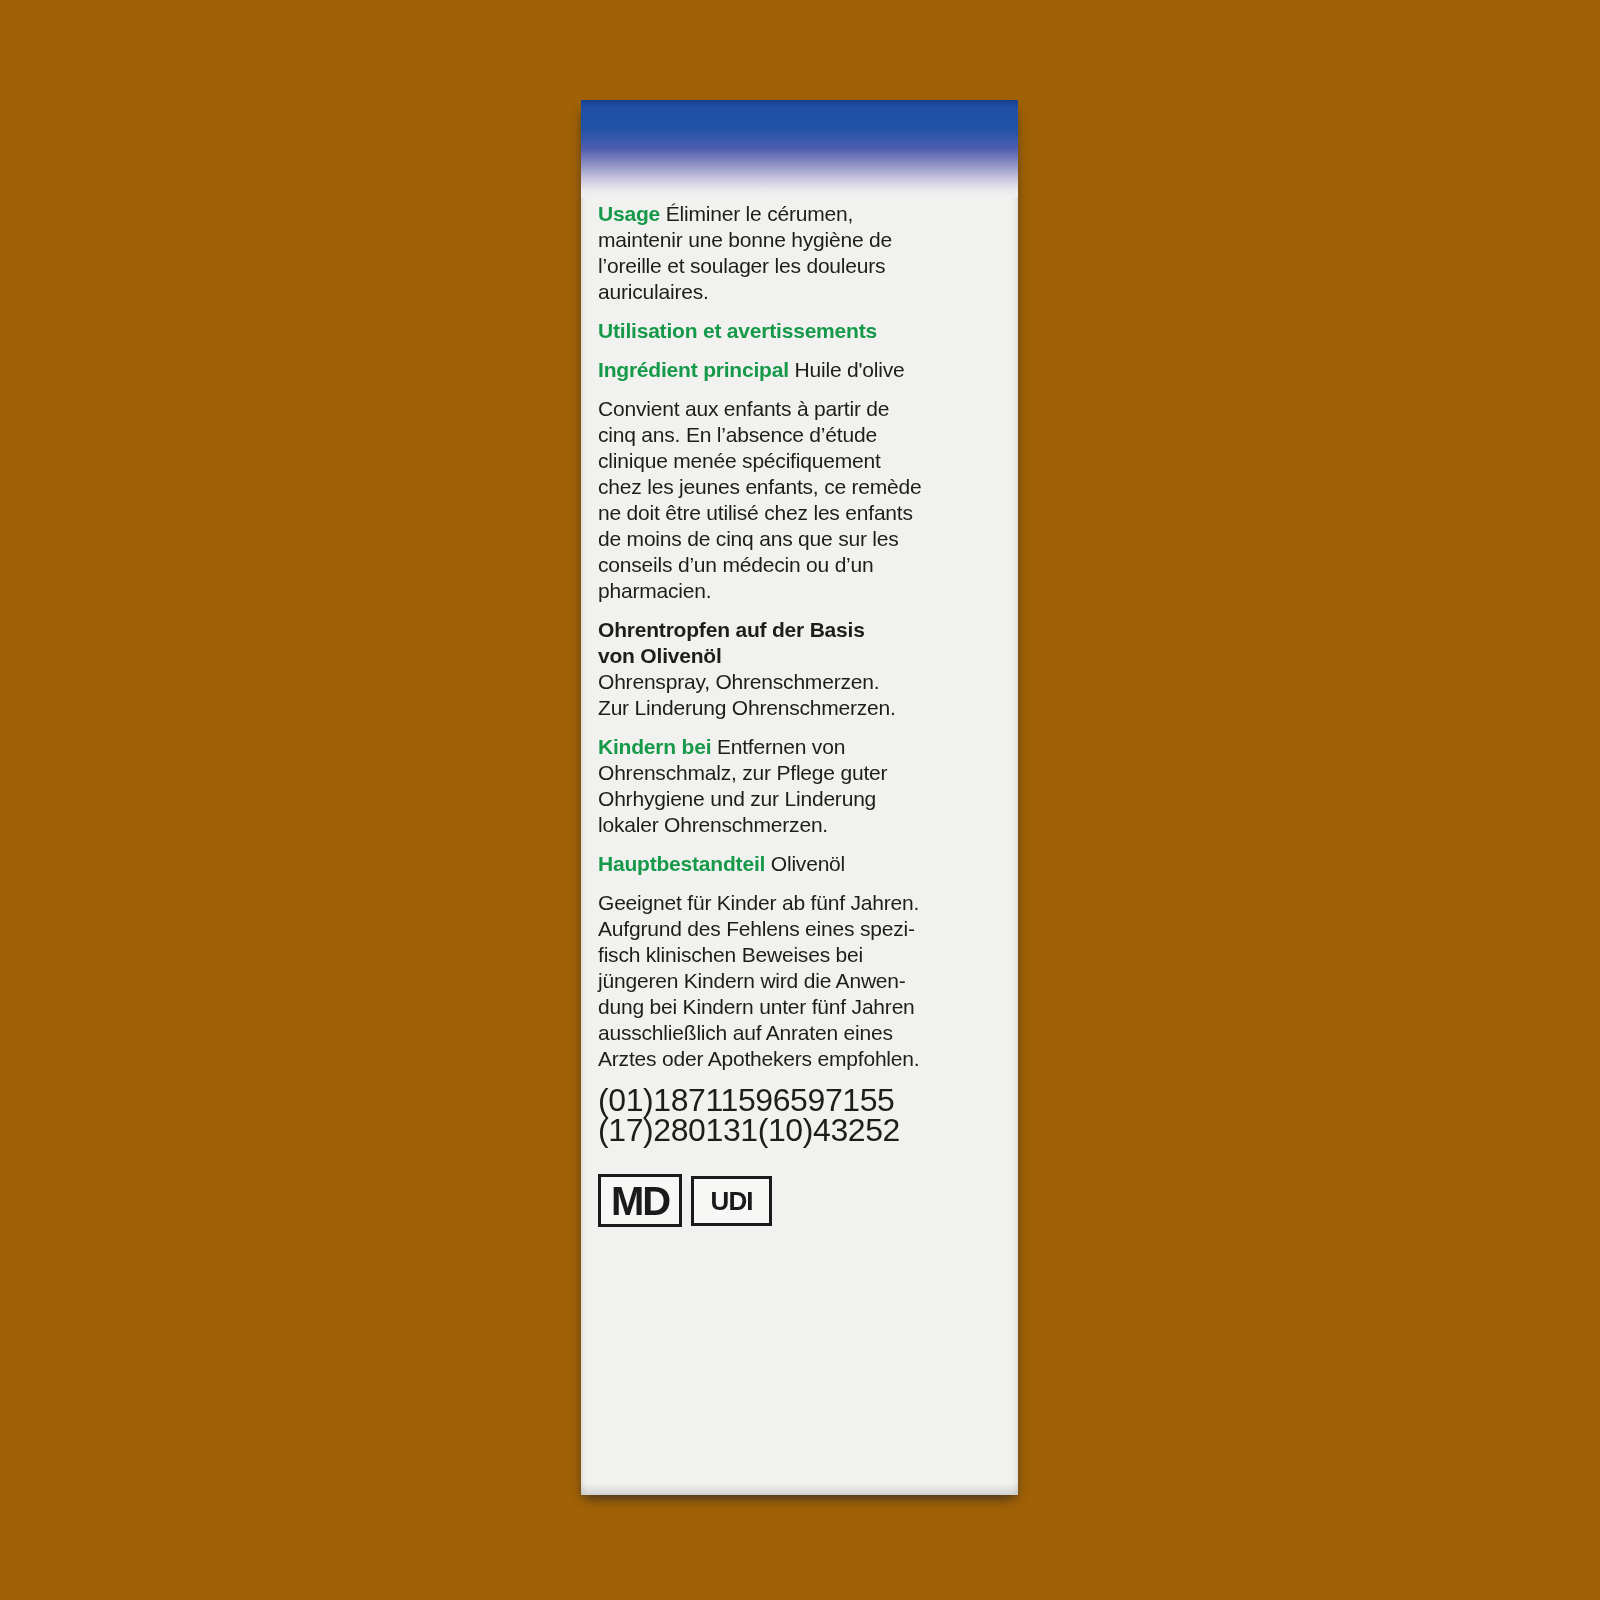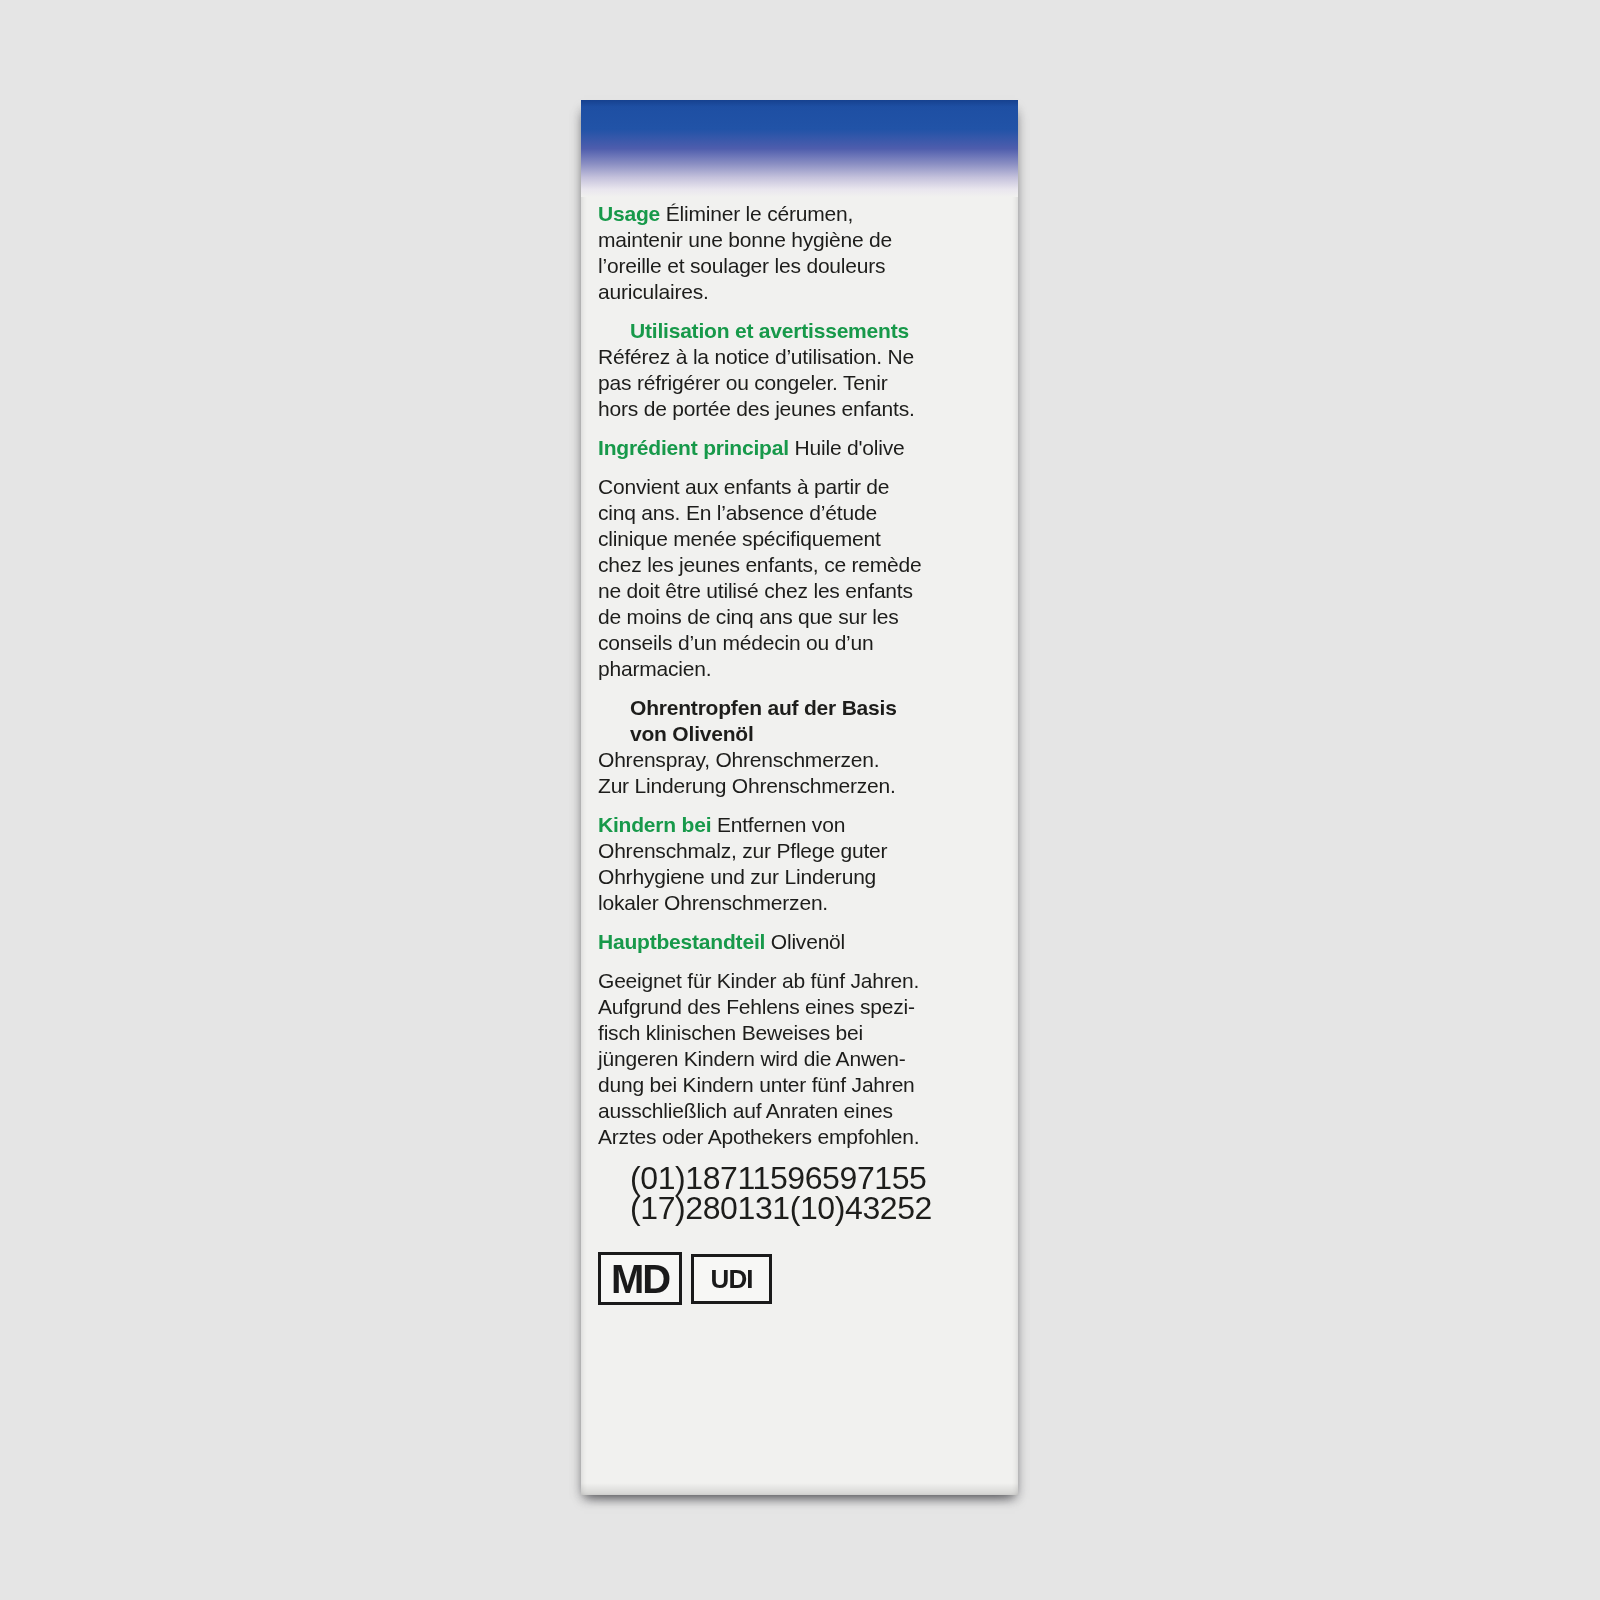--- a/index.html
+++ b/index.html
@@ -5,21 +5,21 @@
   :root{
     --accent-green:#17994a;
     --band-blue:#2153a7;
     --text-black:#1d1d1b;
     --panel-bg:#f1f1ef;
   }
   *{margin:0;padding:0;box-sizing:border-box;}
   html,body{width:1600px;height:1600px;background:#ffffff;overflow:hidden;}
   body{font-family:"Liberation Sans","DejaVu Sans",sans-serif;color:var(--text-black);}
 
-  .stage{position:relative;width:1600px;height:1600px;background:#e5e5e5;}
+  .stage{position:relative;width:1600px;height:1600px;background:#a16207;}
 
   .panel{
     position:absolute;
     left:581px;top:100px;
     width:437px;height:1395px;
     background:var(--panel-bg);
     box-shadow:
       0 7px 10px -3px rgba(40,40,45,.50),
       -6px 7px 11px -7px rgba(40,40,45,.38),
       6px 7px 11px -7px rgba(40,40,45,.30),
@@ -50,21 +50,21 @@
     padding:4px 24px 0 17px;
     font-size:21px;
     line-height:26px;
     letter-spacing:-0.2px;
   }
 
   .para{margin:0 0 13px 0;}
   .pre{white-space:pre-line;}
   .green{color:var(--accent-green);font-weight:700;}
   .bold{font-weight:700;}
-  .heading{display:block;margin-left:32px;}
+  .heading{display:block;}
 
   .de-title{margin-top:8px;}
 
   .codes{
     margin-top:6px;
     margin-bottom:13px;
     font-size:32px;
     line-height:30px;
     letter-spacing:-0.4px;
   }
@@ -96,23 +96,21 @@
 
     <div class="band"></div>
 
     <div class="content">
 
       <p class="para"><span class="green">Usage</span> <span class="pre">Éliminer le cérumen,
 maintenir une bonne hygiène de
 l’oreille et soulager les douleurs
 auriculaires.</span></p>
 
-      <p class="para"><span class="green heading">Utilisation et avertissements</span><span class="pre">Référez à la notice d’utilisation. Ne
-pas réfrigérer ou congeler. Tenir
-hors de portée des jeunes enfants.</span></p>
+      <p class="para"><span class="green heading">Utilisation et avertissements</span></p>
 
       <p class="para"><span class="green">Ingrédient principal</span> <span>Huile d'olive</span></p>
 
       <p class="para pre">Convient aux enfants à partir de
 cinq ans. En l’absence d’étude
 clinique menée spécifiquement
 chez les jeunes enfants, ce remède
 ne doit être utilisé chez les enfants
 de moins de cinq ans que sur les
 conseils d’un médecin ou d’un

